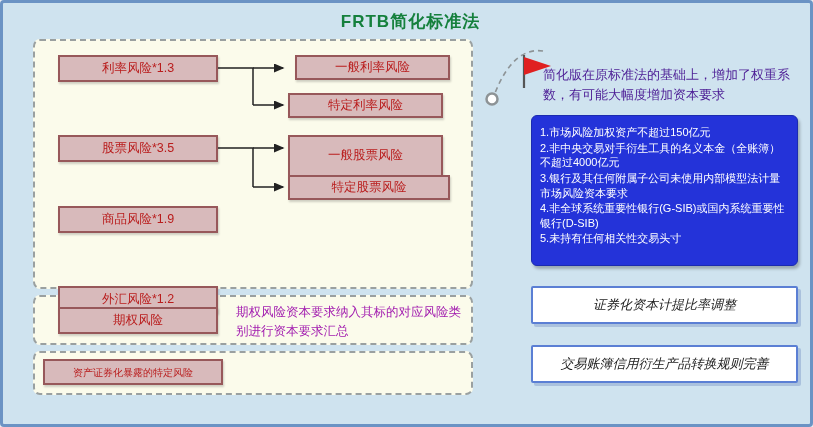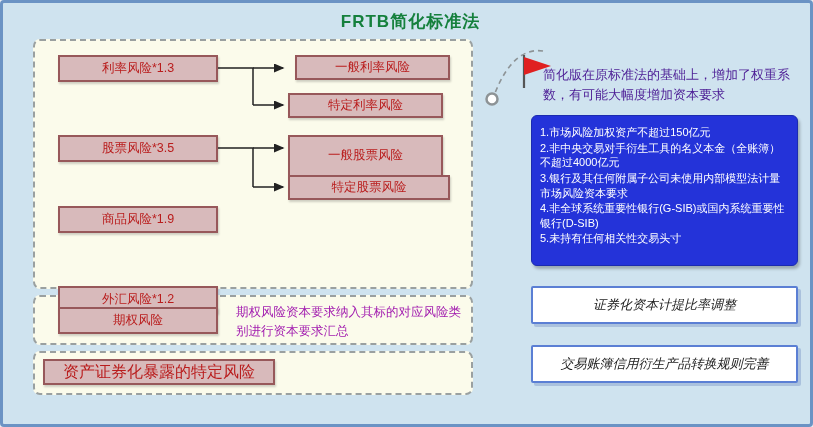--- a/index.html
+++ b/index.html
@@ -101,21 +101,21 @@
       <line x1="521" y1="52" x2="521" y2="85" stroke="#555" stroke-width="2.2"></line>
       <path d="M521,54 L548,63 L521,72 Z" fill="#e02020"></path>
     </g>
   </svg>
 
   <div class="risk-box" style="left:55px;  top:52px;  width:160px; height:27px;">利率风险*1.3</div>
   <div class="risk-box" style="left:55px;  top:132px; width:160px; height:27px;">股票风险*3.5</div>
   <div class="risk-box" style="left:55px;  top:203px; width:160px; height:27px;">商品风险*1.9</div>
   <div class="risk-box" style="left:55px;  top:255px; width:160px; height:27px;margin-top:28px;">外汇风险*1.2</div>
   <div class="risk-box" style="left:55px;  top:304px; width:160px; height:27px;">期权风险</div>
-  <div class="risk-box" style="left:40px;  top:356px; width:232px; height:26px; font-size:16px;">资产证券化暴露的特定风险</div>
+  <div class="risk-box" style="left:40px;  top:356px; width:180px; height:26px; font-size:10px;">资产证券化暴露的特定风险</div>
 
   <div class="risk-box" style="left:292px; top:52px;  width:155px; height:25px;">一般利率风险</div>
   <div class="risk-box" style="left:285px; top:90px;  width:155px; height:25px;">特定利率风险</div>
   <div class="risk-box" style="left:285px; top:132px; width:155px; height:42px;">一般股票风险</div>
   <div class="risk-box" style="left:285px; top:172px; width:162px; height:25px;">特定股票风险</div>
 
   <div class="option-note">期权风险资本要求纳入其标的对应风险类别进行资本要求汇总</div>
 
   <div class="callout-text">简化版在原标准法的基础上，增加了权重系数，有可能大幅度增加资本要求</div>
 

